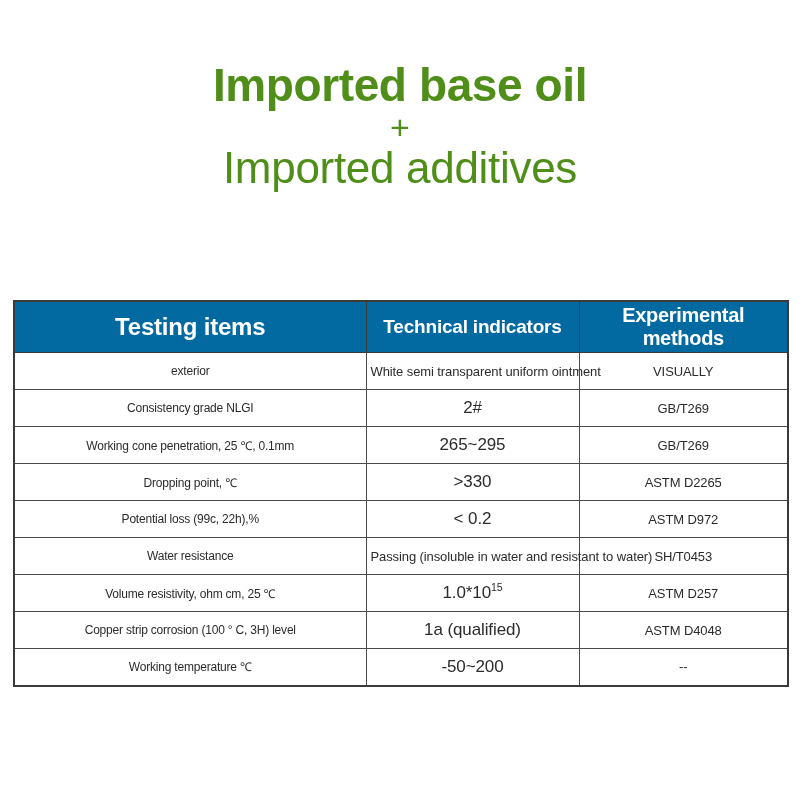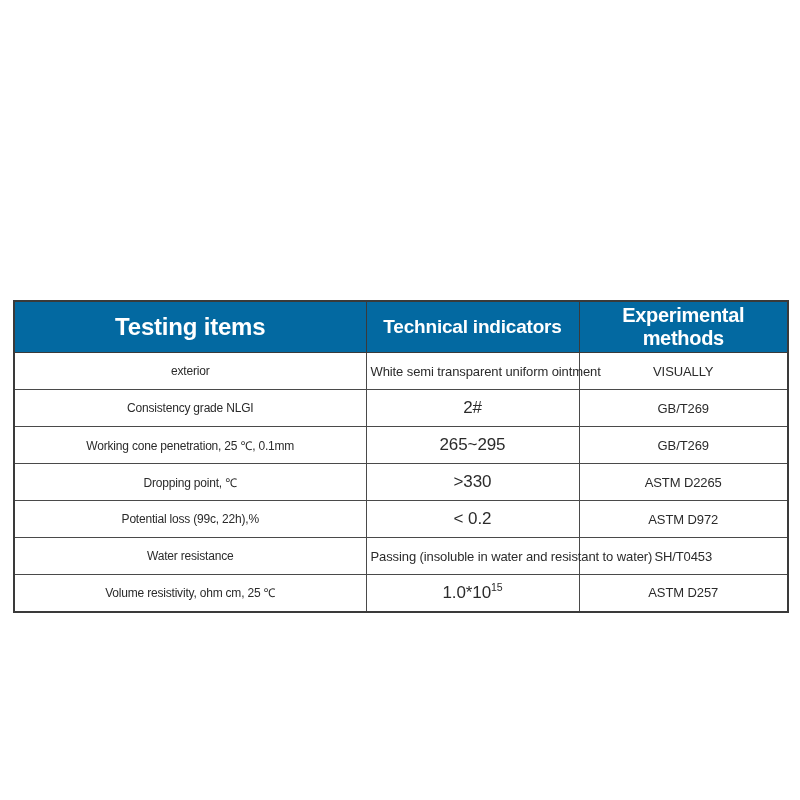--- a/index.html
+++ b/index.html
@@ -113,20 +113,25 @@
     font-size: 0.62em;
     vertical-align: super;
     line-height: 0;
   }
 </style>
 </head>
 <body>
 
 <div class="page">
 
+  <div class="heading">
+    <div class="heading-line-1">Imported base oil</div>
+    <div class="heading-plus">+</div>
+    <div class="heading-line-2">Imported additives</div>
+  </div>
 
   <div class="spec-table-wrap">
     <table class="spec-table">
       <colgroup>
         <col class="c1">
           <col class="c2">
           <col class="c3">
       </colgroup>
       <thead>
         <tr>
@@ -164,17 +169,27 @@
           <tr>
             <td class="col-item">Water resistance</td>
             <td class="col-value small">Passing (insoluble in water and resistant to water)</td>
             <td class="col-method">SH/T0453</td>
           </tr>
           <tr>
             <td class="col-item">Volume resistivity, ohm cm, 25 ℃</td>
             <td class="col-value">1.0*10<sup class="sup">15</sup></td>
             <td class="col-method">ASTM D257</td>
           </tr>
+          <tr>
+            <td class="col-item">Copper strip corrosion (100 ° C, 3H) level</td>
+            <td class="col-value">1a (qualified)</td>
+            <td class="col-method">ASTM D4048</td>
+          </tr>
+          <tr>
+            <td class="col-item">Working temperature ℃</td>
+            <td class="col-value">-50~200</td>
+            <td class="col-method">--</td>
+          </tr>
         </tbody>
     </table>
   </div>
 
 </div>
 
 </body></html>

